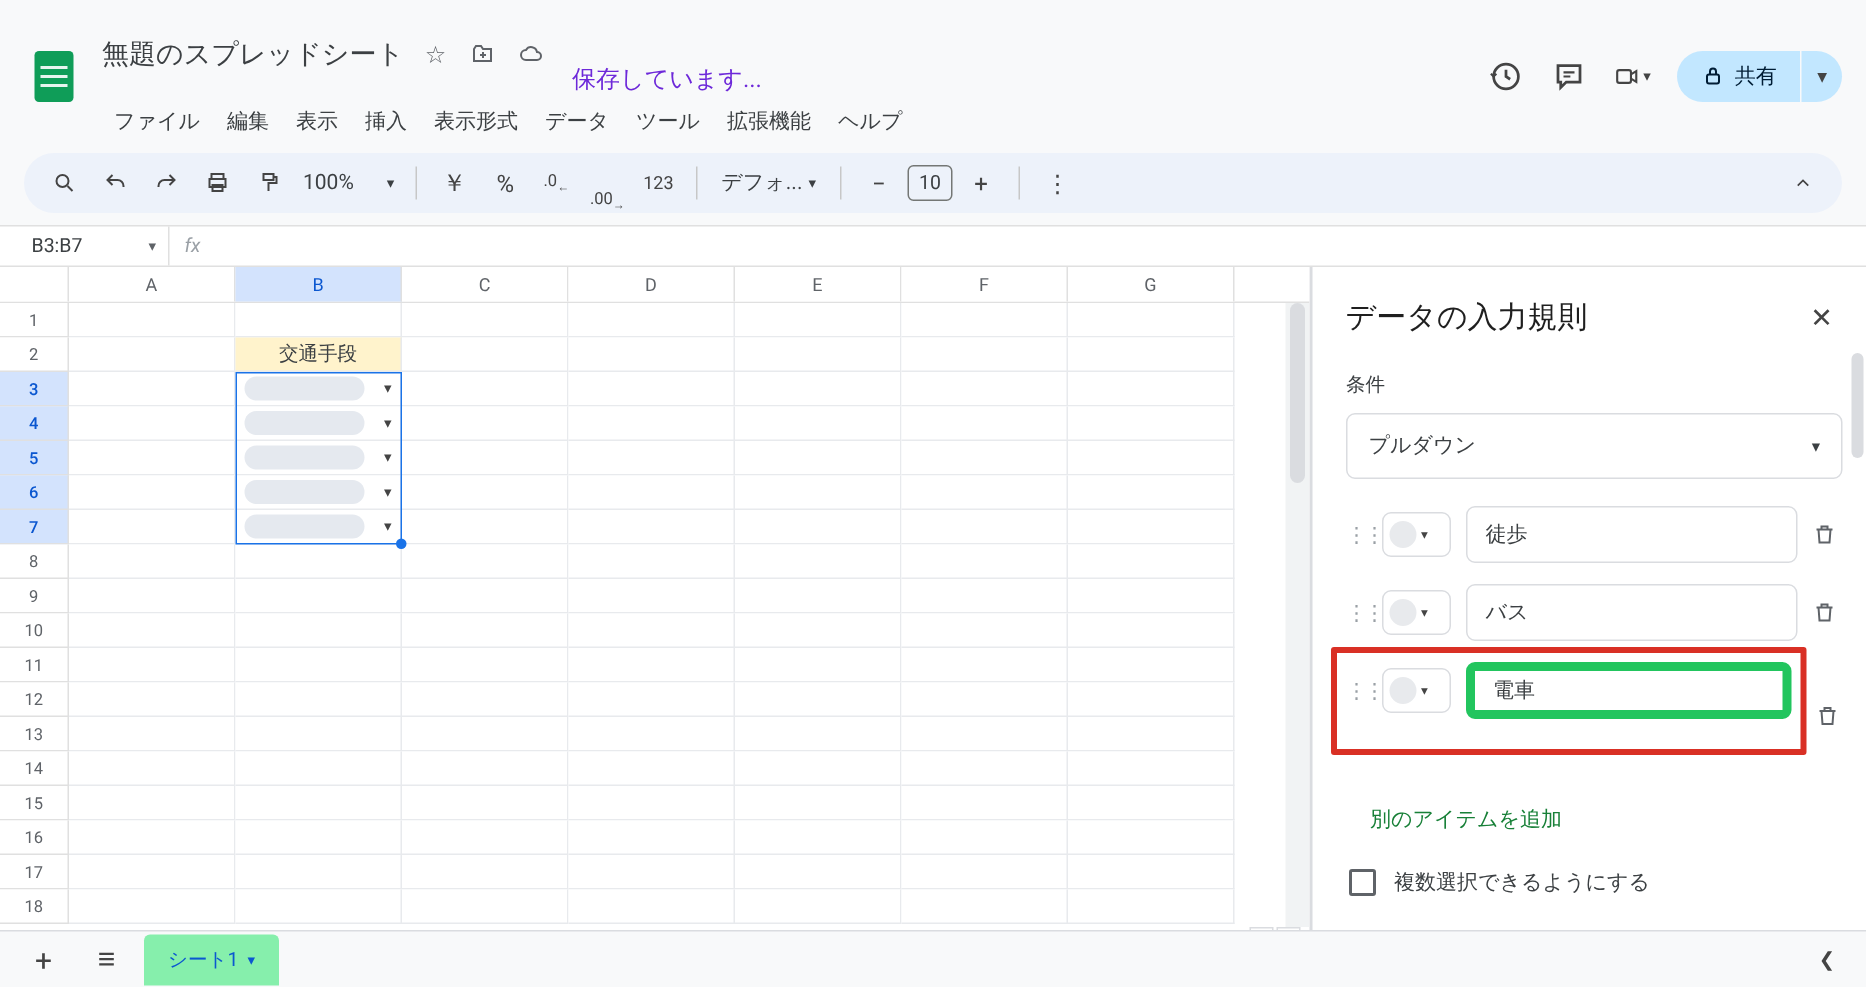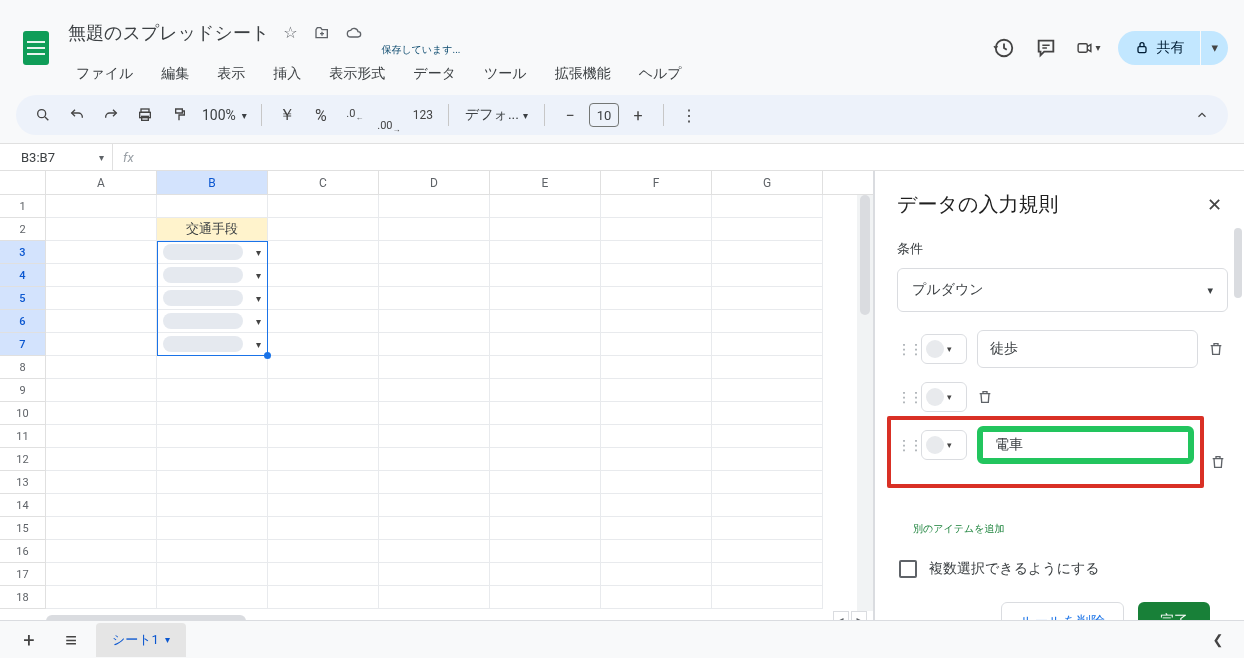--- a/index.html
+++ b/index.html
@@ -7,36 +7,36 @@
 
   
   .header { background: #f8f9fa; padding: 8px 16px 0 16px; }
   .title-row { display: flex; align-items: center; gap: 12px; }
   .logo { width: 40px; height: 40px; display:flex; align-items:center; justify-content:center; }
   .logo-inner { width: 26px; height: 34px; background:#0f9d58; border-radius:3px; position:relative; }
   .logo-inner::after { content:""; position:absolute; left:4px; right:4px; top:10px; bottom:6px; background: linear-gradient(#fff,#fff) 0 0/100% 2px no-repeat, linear-gradient(#fff,#fff) 0 6px/100% 2px no-repeat, linear-gradient(#fff,#fff) 0 12px/100% 2px no-repeat; opacity:.9; }
   .doc-title { font-size: 18px; color:#3c4043; }
   .title-icons { display:flex; gap: 14px; color:#5f6368; align-items:center; }
   .title-icons .icon { width:18px; height:18px; display:flex; align-items:center; justify-content:center; font-size:16px;}
-  .saving { color:#0c4a6e; font-size:10px; margin-left:4px;margin-top:35px;}
+  .saving { color:#6d28d9; font-size:16px; margin-left:4px;margin-top:35px;}
   .title-spacer { flex:1; }
   .right-tools { display:flex; gap:18px; align-items:center; color:#444;}
   .rt-icon { width:24px; height:24px; display:flex; align-items:center; justify-content:center; font-size:20px; color:#444;}
   .share-btn { display:flex; align-items:center; gap:6px; background:#c2e7ff; color:#001d35; padding:8px 16px; border-radius:40px 0 0 40px; font-size:14px; font-weight:500;}
   .share-caret { background:#c2e7ff; padding:8px 10px; border-radius:0 40px 40px 0; margin-left:1px; display:flex; align-items:center; justify-content:center;}
 
-  .menu-row { display:flex; gap: 12px; padding-left: 52px; margin-top:2px;}
+  .menu-row { display:flex; gap: 2px; padding-left: 52px; margin-top:2px;}
   .menu-item { padding: 4px 8px; font-size:14px; color:#3c4043; border-radius:4px; cursor:pointer;}
 
   
   .toolbar-wrap{ padding: 8px 16px;}
   .toolbar { background:#edf2fa; border-radius: 24px; height:40px; display:flex; align-items:center; padding: 0 12px; gap:4px;}
   .tb-btn { width:30px; height:30px; display:flex; align-items:center; justify-content:center; border-radius:4px; color:#444; font-size:16px;}
   .tb-sep { width:1px; height:22px; background:#c7c7c7; margin:0 6px;}
-  .zoom { display:flex; align-items:center; gap:2px; font-size:14px; color:#3c4043; padding:0 4px;}
+  .zoom { display:flex; align-items:center; gap:18px; font-size:14px; color:#3c4043; padding:0 4px;}
   .font-sel { display:flex; align-items:center; gap:4px; font-size:14px; padding:0 6px;}
   .size-box { border:1px solid #747775; border-radius:4px; width:30px; height:24px; display:flex; align-items:center; justify-content:center; font-size:13px;}
   .tb-spacer{flex:1;}
   .collapse-btn { width:28px; height:28px; display:flex; align-items:center; justify-content:center;}
 
   
   .fx-row { display:flex; align-items:center; border-top:1px solid #e0e0e0; border-bottom:1px solid #e0e0e0; height:28px; background:#fff; margin: 0 0 0 0; padding-left: 13px;}
   .name-box { width:100px; padding:0 8px; font-size:13px; color:#3c4043; display:flex; align-items:center; justify-content:space-between; border-right:1px solid #e0e0e0; height:100%; }
   .fx-label { font-style:italic; color:#9aa0a6; padding:0 10px;}
 
@@ -77,32 +77,32 @@
   .sp-sub { font-size:13px; color:#3c4043; margin:8px 0 10px 0;}
   .sp-select { border:1px solid #dadce0; border-radius:6px; height:44px; display:flex; align-items:center; justify-content:space-between; padding:0 14px; font-size:14px; color:#3c4043; margin-bottom:18px;}
   .opt-row { display:flex; align-items:center; gap:10px; margin-bottom:14px;}
   .drag-handle { color:#9aa0a6; font-size:14px; letter-spacing:-2px; width:14px;}
   .color-chip { width:46px; height:30px; border:1px solid #dadce0; border-radius:6px; display:flex; align-items:center; padding:0 4px; gap:3px;}
   .color-dot{ width:18px; height:18px; border-radius:50%; background:#e8eaed;}
   .opt-input { flex:1; border:1px solid #dadce0; border-radius:6px; height:38px; padding:0 12px; font-size:14px; color:#3c4043; outline:none; background:#fff;}
   .opt-input.focused { border:6px solid #22c55e; }
   .trash { color:#5f6368; font-size:16px; width:20px; text-align:center;}
   .highlight-box { border:4px solid #d93025; border-radius:2px; padding:6px 6px; margin:-10px -4px 10px -10px;}
-  .add-link { color:#188038; font-size:10px; padding:10px 16px; display:inline-block;}
+  .add-link { color:#188038; font-size:14px; padding:10px 16px; display:inline-block;}
   .chk-row { display:flex; align-items:center; gap:12px; margin:14px 0 24px 2px; font-size:14px;}
   .chk { width:18px; height:18px; border:2px solid #5f6368; border-radius:2px;}
   .sp-footer { display:flex; justify-content:flex-end; gap:14px; padding: 0 18px 16px 0;}
   .btn-outline { border:1px solid #dadce0; background:#fff; color:#1a73e8; padding:10px 18px; border-radius:6px; font-size:14px;}
   .btn-primary { background:#188038; color:#fff; padding:10px 22px; border-radius:6px; font-size:14px;}
   .sp-scroll { position:absolute; right:2px; top:0; width:8px; height:70px; background:#dadce0; border-radius:4px;}
 
   
   .sheet-bar { position:absolute; left:0; right:0; bottom:0; height:38px; background:#f8f9fa; border-top:1px solid #dadce0; display:flex; align-items:center; padding:0 12px; gap:8px;}
   .sb-btn { width:34px; height:30px; display:flex; align-items:center; justify-content:center; color:#444; font-size:20px;}
-  .sheet-tab { background:#e5e5e5; color:#0b57d0; padding:8px 16px; border-radius:4px 4px 0 0; display:flex; align-items:center; gap:6px; font-size:13px;}
+  .sheet-tab { background:#86efac; color:#0b57d0; padding:8px 16px; border-radius:4px 4px 0 0; display:flex; align-items:center; gap:6px; font-size:13px;}
   .sheet-bar .spacer{flex:1;}
   .expand-btn { width:28px;height:28px;display:flex;align-items:center;justify-content:center; color:#444;}
 
   svg { display:block; }
 </style>
 </head>
 <body>
 
 <div class="header">
   <div class="title-row">
@@ -504,20 +504,21 @@
                 <path d="M4 7h16M9 7V4h6v3M6 7l1 13h10l1-13"></path>
               </svg>
             </div>
           </div>
           <div class="opt-row">
             <div class="drag-handle">⋮⋮</div>
             <div class="color-chip">
               <div class="color-dot"></div>
               <span style="font-size:9px;color:#444;">▾</span>
             </div>
+            <input class="opt-input" value="バス" style="">
             <div class="trash">
               <svg width="16" height="16" viewBox="0 0 24 24" fill="none" stroke="#5f6368" stroke-width="2">
                 <path d="M4 7h16M9 7V4h6v3M6 7l1 13h10l1-13"></path>
               </svg>
             </div>
           </div>
           <div style="display: flex; align-items: center; gap: 10px; margin-bottom: 14px;">
             <div class="highlight-box">
               <div class="opt-row">
                 <div class="drag-handle">⋮⋮</div>

